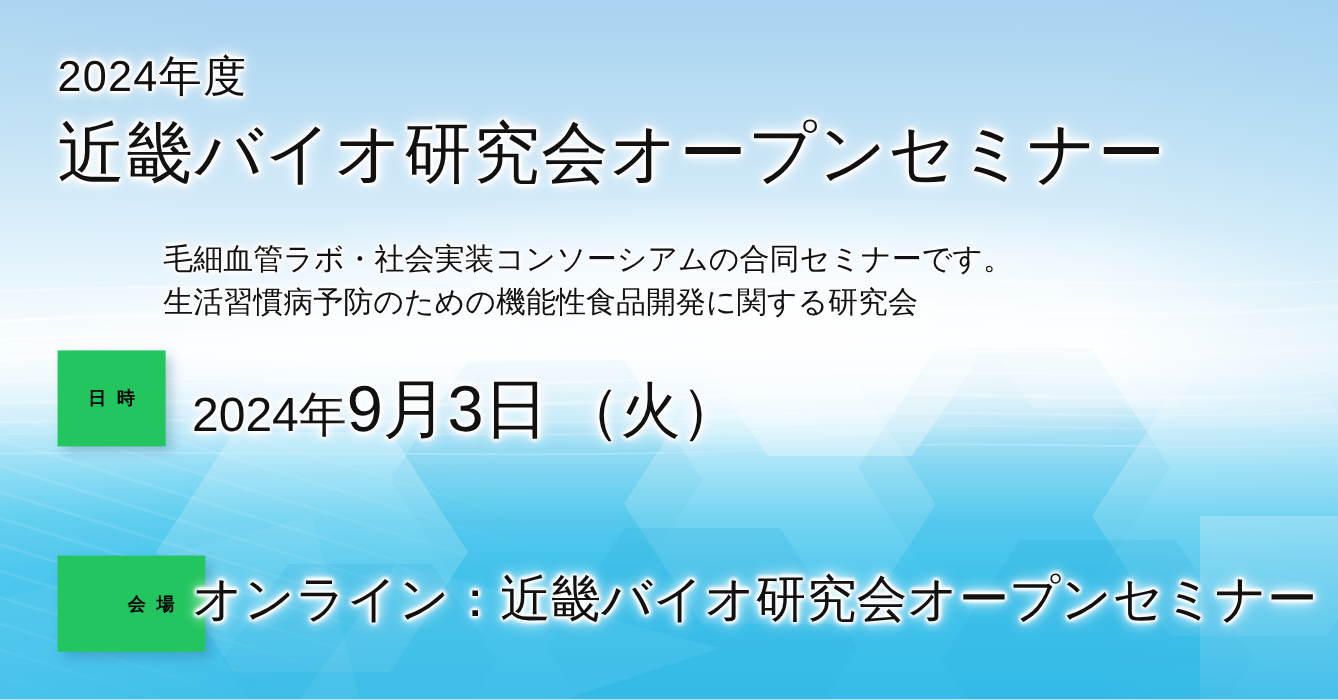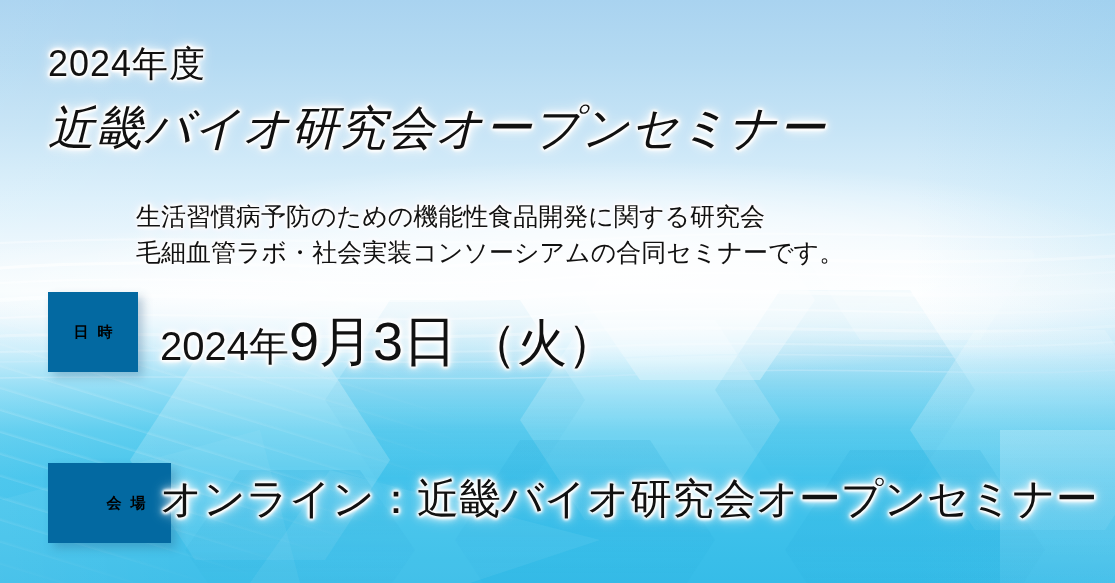--- a/index.html
+++ b/index.html
@@ -104,43 +104,42 @@
     top: 22px;
   }
   .title-line1 {
     font-size: 36px;
     line-height: 62px;
     letter-spacing: 1px;
     font-weight: 400;
     margin-top: 11px;
   }
   .title-line2 {
-    font-size: 47px;
+    font-size: 56px;
     line-height: 66px;
     letter-spacing: 1px;
     font-weight: 400;
-    font-style: italic;
   }
 
   
   .subtitle-block {
     position: absolute;
     left: 136px;
     top: 198px;
   }
   .subtitle-line {
     font-size: 25px;
     line-height: 36px;
     font-weight: 400;
   }
 
   
   .chip {
     position: absolute;
-    background: #0369a1;
+    background: #22c55e;
     color: #000000;
     display: flex;
     align-items: center;
     justify-content: center;
     font-size: 15px;
     letter-spacing: 9px;
     text-indent: 9px;
     font-weight: 700;
     box-shadow: 5px 5px 9px rgba(40,90,130,0.30);
   }
@@ -268,22 +267,22 @@
   <div class="bg-layer bg-vignette"></div>
 
   <div class="content">
 
     <div class="title-block">
       <div class="title-line1 glow">2024年度</div>
       <div class="title-line2 glow">近畿バイオ研究会オープンセミナー</div>
     </div>
 
     <div class="subtitle-block">
+      <div class="subtitle-line glow">毛細血管ラボ・社会実装コンソーシアムの合同セミナーです。</div>
       <div class="subtitle-line glow">生活習慣病予防のための機能性食品開発に関する研究会</div>
-      <div class="subtitle-line glow">毛細血管ラボ・社会実装コンソーシアムの合同セミナーです。</div>
     </div>
 
     <div class="chip chip-datetime">
       <span>日時</span>
     </div>
 
     <div class="date-row">
       <span class="date-year glow">2024年</span>
       <span class="date-main glow">9月3日</span>
       <span class="date-dow glow">（火）</span>

